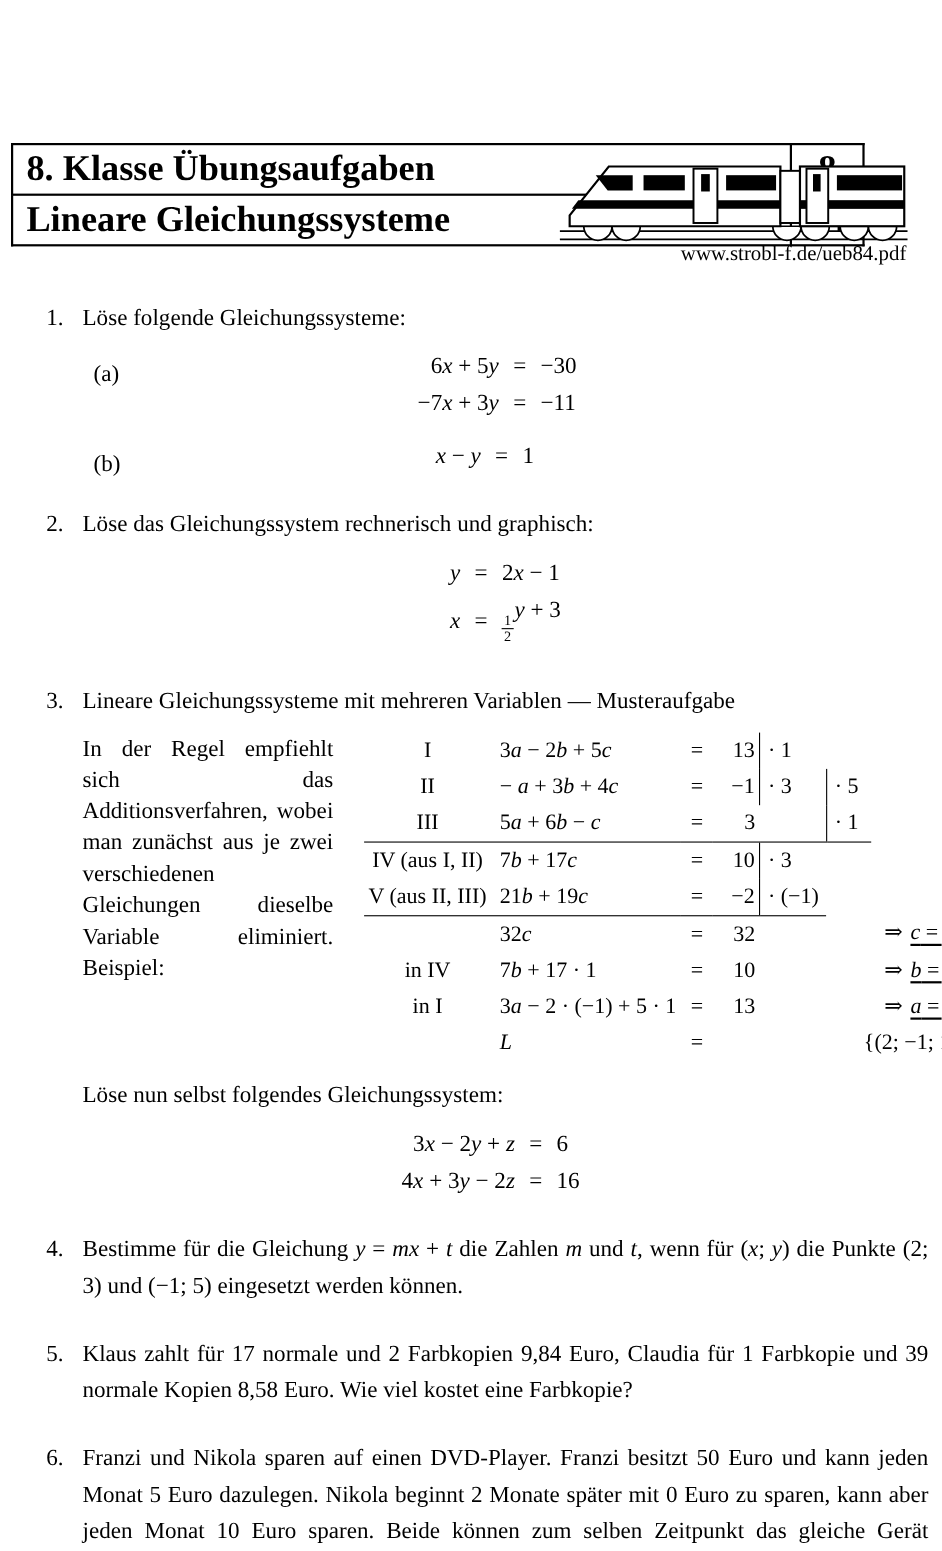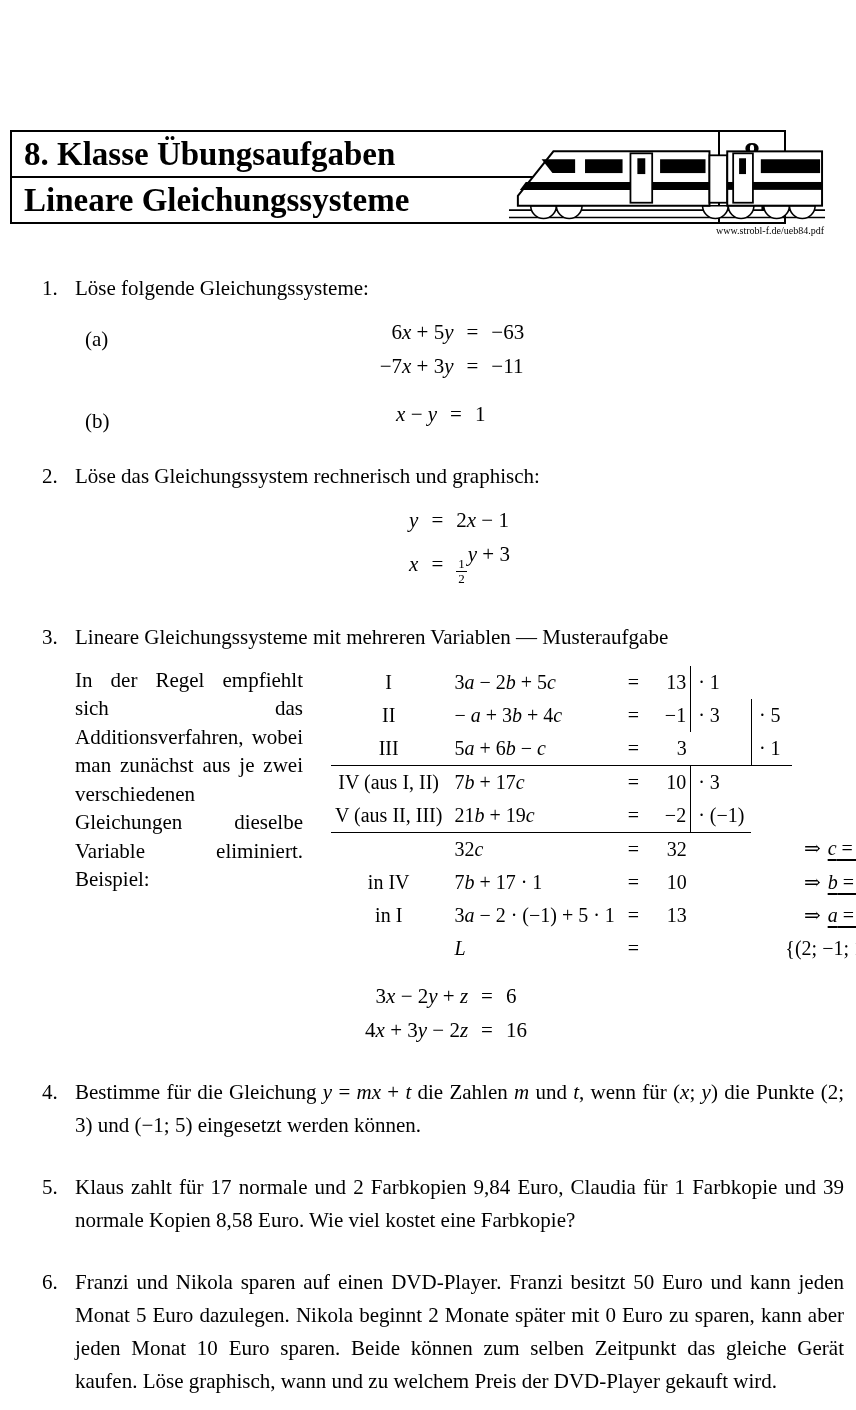--- a/index.html
+++ b/index.html
@@ -5,21 +5,21 @@
   html,body{margin:0;padding:0;}
   body{
     width:856px;height:1410px;overflow:hidden;position:relative;
     background:#ffffff;color:#000;
     font-family:"Liberation Serif","DejaVu Serif",serif;
     font-size:21px;line-height:33px;
   }
   .page{position:relative;width:856px;height:1410px;}
   
   .train{position:absolute;top:8px;right:30px;width:318px;height:84px;}
-  .url{position:absolute;top:92px;right:32px;font-size:10px;line-height:18px;}
+  .url{position:absolute;top:92px;right:32px;font-size:19px;line-height:18px;}
   
   .title-table{border-collapse:collapse;width:776px;margin:130px 10px 0 10px;}
   .title-table td{border:2.5px solid #000;font-weight:bold;font-size:33px;line-height:40px;padding:2px 12px;}
   .title-table td.numcell{width:56px;text-align:center;padding:2px 4px;}
   
   .content{margin-top:48px;}
   .prob{position:relative;padding-left:75px;padding-right:12px;margin-bottom:29px;}
   .pnum{position:absolute;left:42px;top:0;}
   .ptext{margin:0;text-align:justify;}
   
@@ -99,21 +99,21 @@
     <div class="prob">
       <span class="pnum">1.</span>
       <p class="ptext">Löse folgende Gleichungssysteme:</p>
       <div class="part">
         <span class="plabel">(a)</span>
         <table class="eqset">
           <tbody>
               <tr>
                 <td class="el">6<i>x</i> + 5<i>y</i></td>
                 <td class="er">=</td>
-                <td class="eh">−63</td>
+                <td class="eh">−30</td>
               </tr>
           <tr>
                 <td class="el">−7<i>x</i> + 3<i>y</i></td>
                 <td class="er">=</td>
                 <td class="eh">−11</td>
               </tr>
         </tbody>
           </table>
       </div>
       <div class="part">
@@ -235,20 +235,21 @@
           <tr>
             <td class="lb"></td>
             <td class="lh"><i>L</i></td>
             <td class="rl">=</td>
             <td class="rh" colspan="4">{(2; −1; 1)}</td>
           </tr>
         </tbody>
           </table>
       </div>
 
+      <p class="ptext">Löse nun selbst folgendes Gleichungssystem:</p>
       <table class="eqset">
         <tbody>
         <tr>
               <td class="el">3<i>x</i> − 2<i>y</i> + <i>z</i></td>
               <td class="er">=</td>
               <td class="eh">6</td>
             </tr>
         <tr>
               <td class="el">4<i>x</i> + 3<i>y</i> − 2<i>z</i></td>
               <td class="er">=</td>

